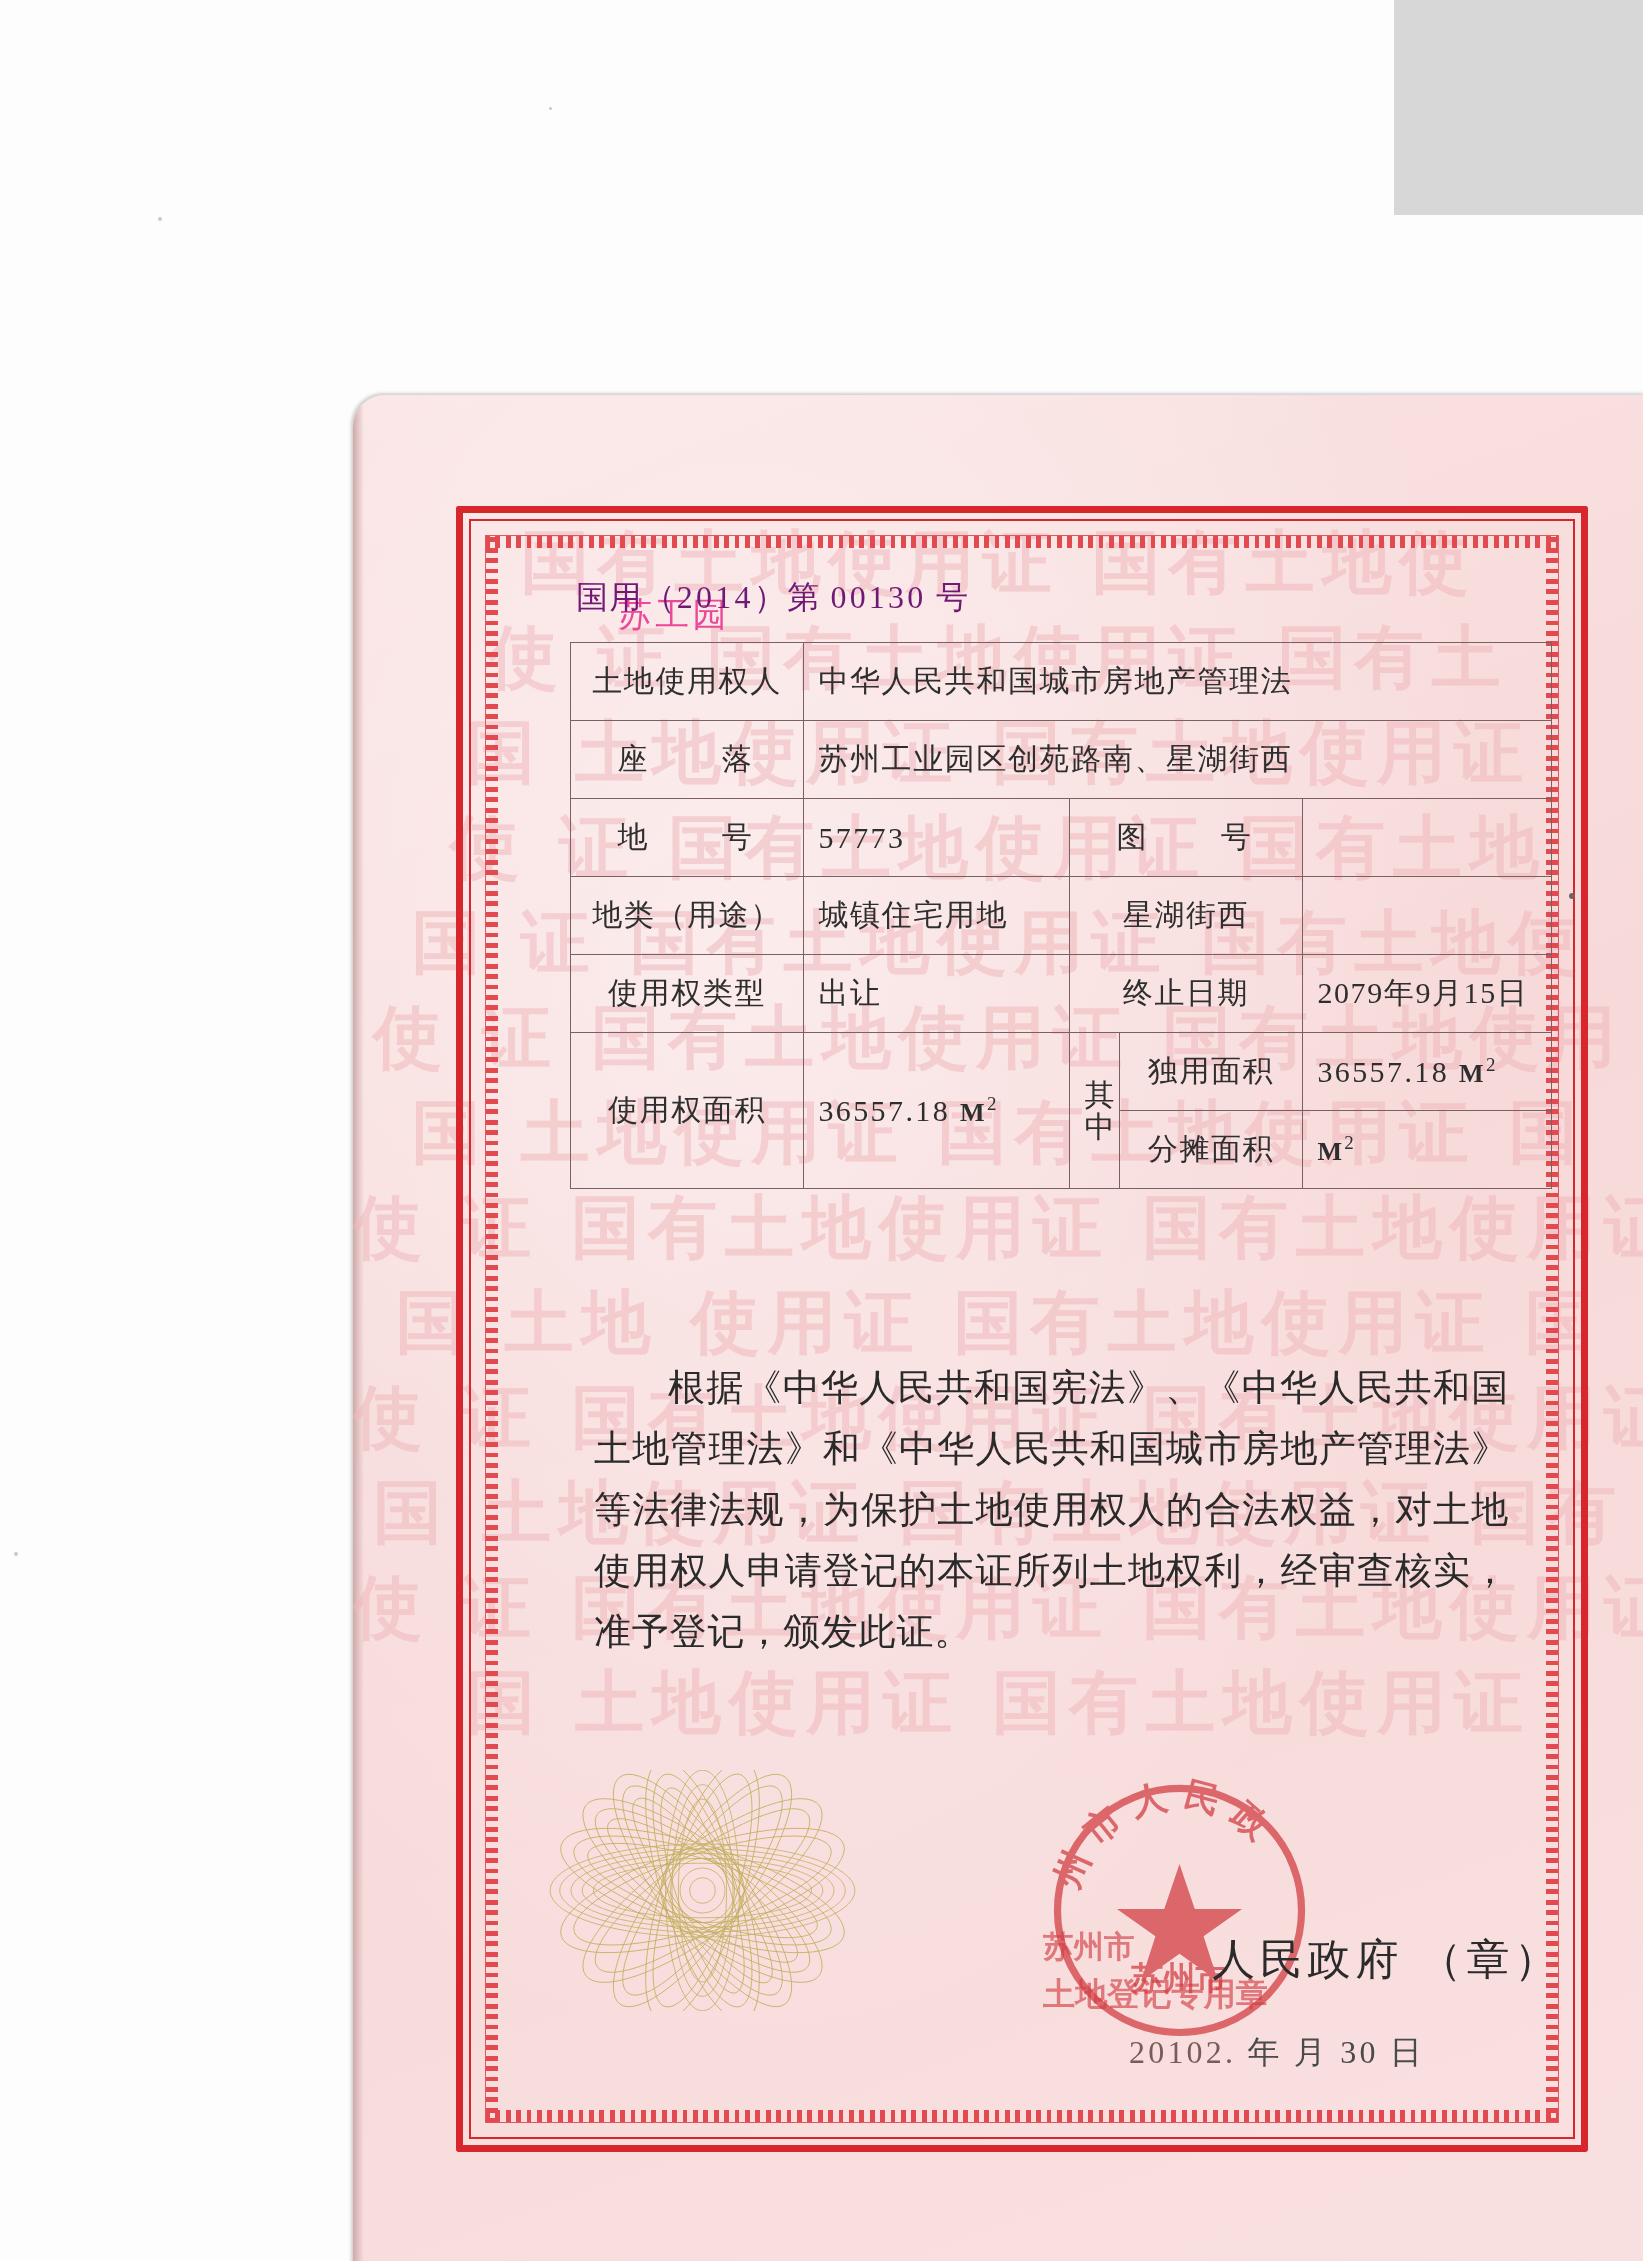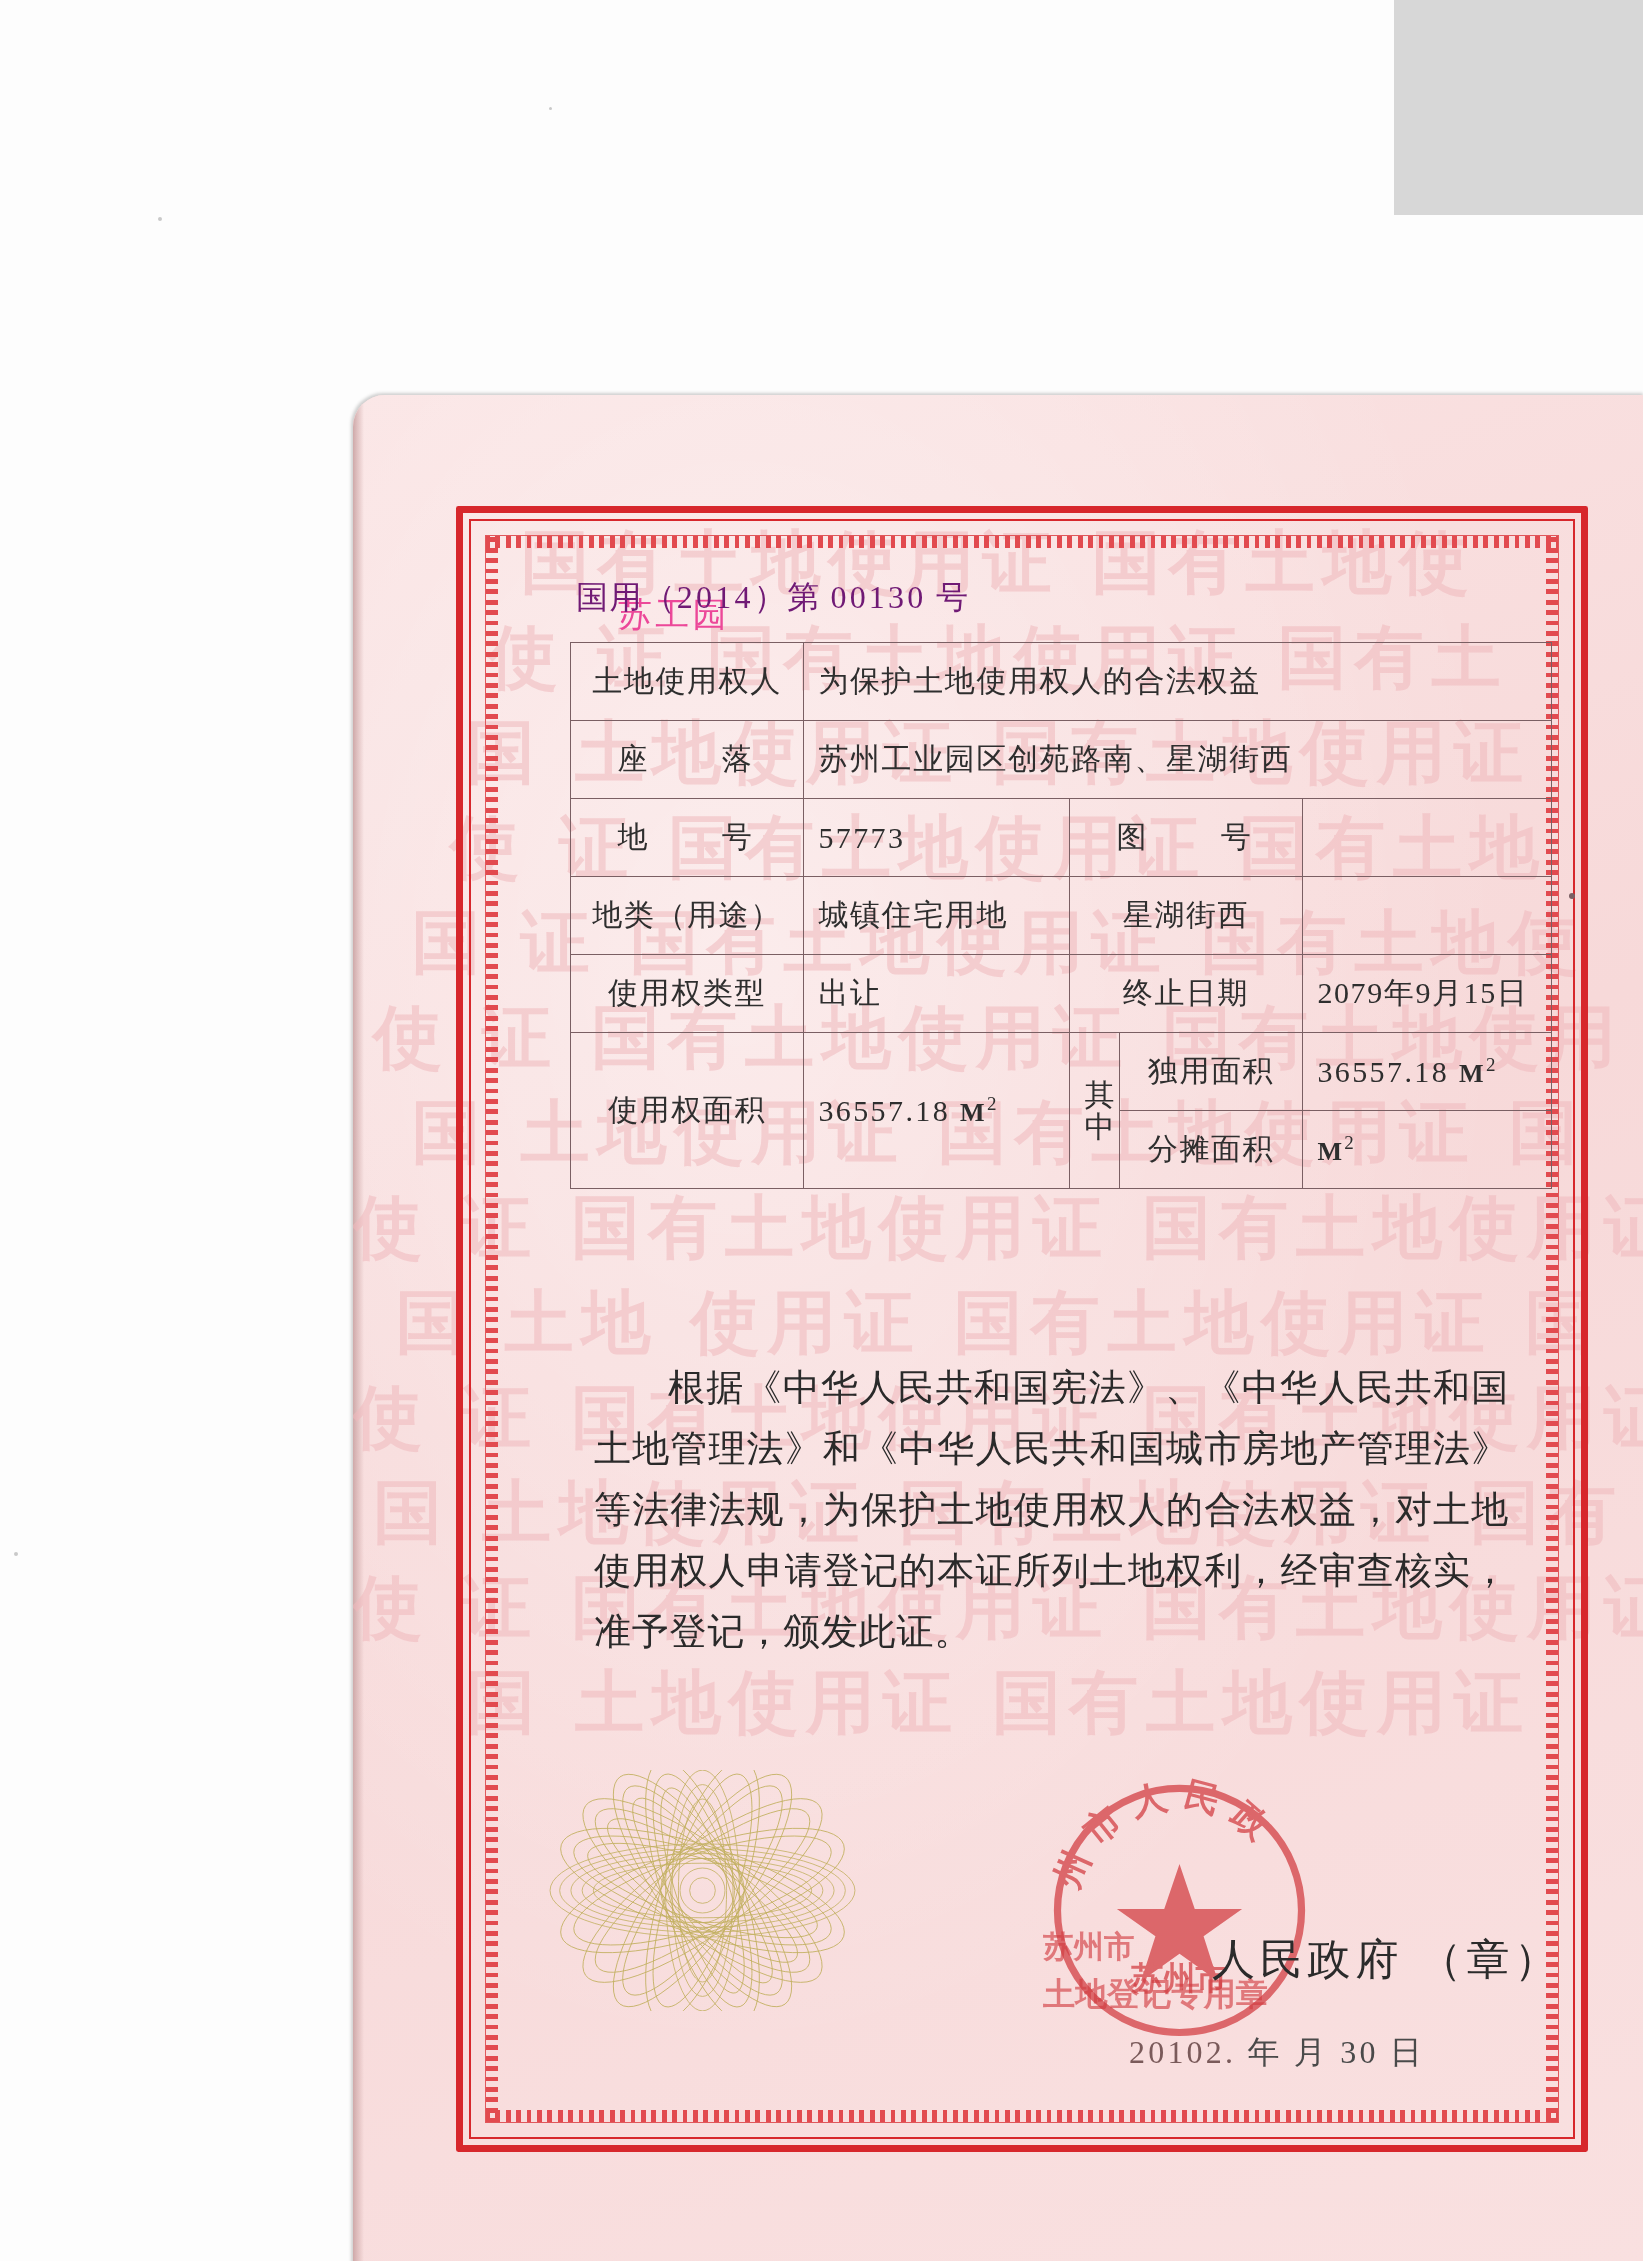--- a/index.html
+++ b/index.html
@@ -311,21 +311,21 @@
   <colgroup>
     <col style="width:233px">
     <col style="width:266px">
     <col style="width:50px">
     <col style="width:183px">
     <col style="width:249px">
   </colgroup>
   <tbody>
     <tr>
       <td class="lbl lbl-wide">土地使用权人</td>
-      <td class="val" colspan="4">为保护土地使用权人的合法权益</td>
+      <td class="val" colspan="4">中华人民共和国城市房地产管理法</td>
     </tr>
     <tr>
       <td class="lbl">座　　落</td>
       <td class="val" colspan="4">苏州工业园区创苑路南、星湖街西</td>
     </tr>
     <tr>
       <td class="lbl">地　　号</td>
       <td class="val val-num val-faint">57773</td>
       <td class="lbl" colspan="2">图　　号</td>
       <td class="val"></td>

